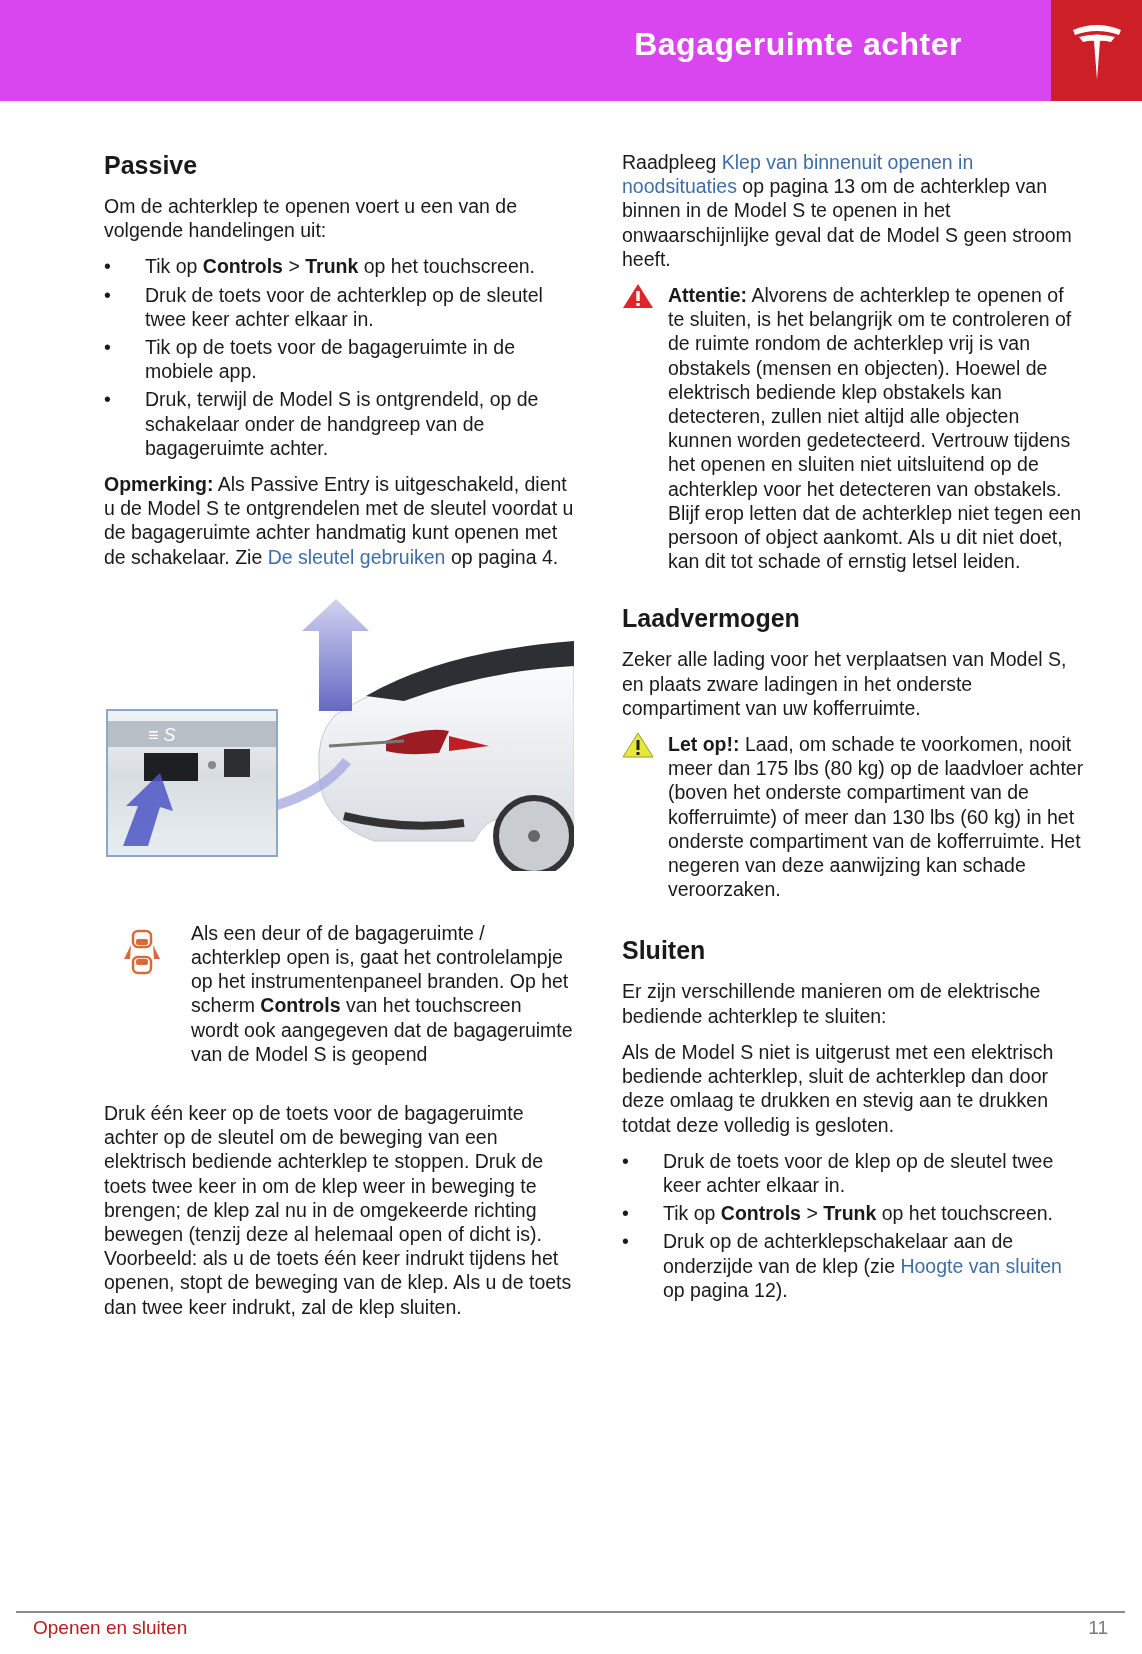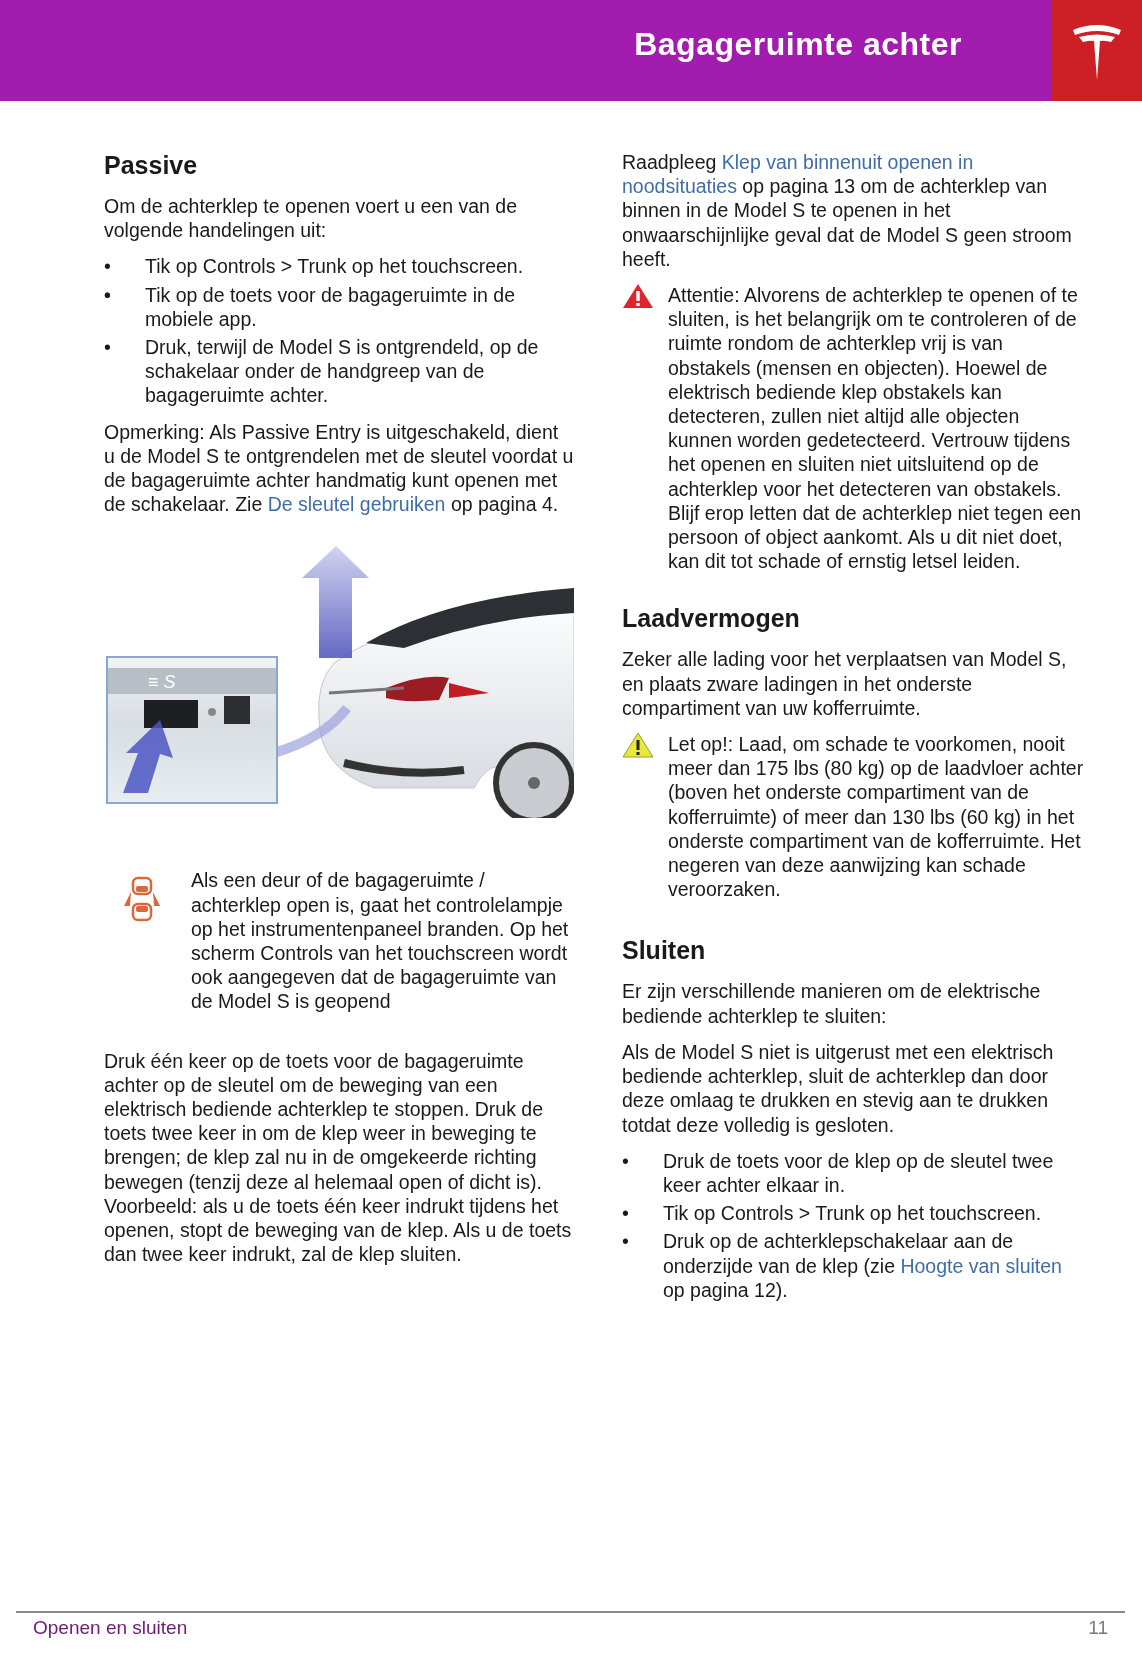--- a/index.html
+++ b/index.html
@@ -1,41 +1,41 @@
 <!DOCTYPE html>
 <html><head>
 <meta charset="utf-8">
 <style>
   html, body { margin: 0; padding: 0; background: #ffffff; }
   body { width: 1142px; height: 1654px; position: relative; overflow: hidden;
          font-family: "Liberation Sans", "DejaVu Sans", sans-serif; color: #1a1a1a; }
-  .header { position: absolute; left: 0; top: 0; width: 1142px; height: 101px; background: #a21caf; }
+  .header { position: absolute; left: 0; top: 0; width: 1142px; height: 101px; background: #d946ef; }
   .header-title { position: absolute; right: 180px; top: 26px; color: #ffffff; font-size: 32px;
                   font-weight: bold; letter-spacing: 0.5px; }
   .logo-box { position: absolute; right: 0; top: 0; width: 91px; height: 101px; background: #cc1f26;
               display: flex; align-items: center; justify-content: center; }
   .col { position: absolute; top: 150px; font-size: 19.5px; line-height: 24.2px; }
   .col-left { left: 104px; width: 470px; }
   .col-right { left: 622px; width: 462px; }
   h2 { font-size: 25px; font-weight: bold; margin: 0 0 14px 0; line-height: 30px; }
   p { margin: 0 0 12px 0; }
   ul.bullets { list-style: none; margin: 0 0 12px 0; padding: 0; }
   ul.bullets li { position: relative; padding-left: 41px; margin-bottom: 4px; }
   ul.bullets li .dot { position: absolute; left: 0; top: 0; }
   .link { color: #3e6ea8; text-decoration: none; }
-  b { font-weight: normal; }
+  b { font-weight: bold; }
   .illus { position: relative; width: 470px; height: 280px; margin: 22px 0 50px 0; }
   .inset { position: absolute; left: 2px; top: 118px; width: 168px; height: 144px;
            border: 2px solid #8aa9c8; background: linear-gradient(180deg,#f1f3f5 0%,#d8dde2 45%,#e8edf2 100%); }
   .indicator { position: relative; padding-left: 87px; margin-bottom: 35px; }
   .indicator .ind-icon { position: absolute; left: 18px; top: 8px; }
   .warn { position: relative; padding-left: 46px; margin-bottom: 12px; }
   .warn .w-icon { position: absolute; left: 0; top: 0; }
   .footer-rule { position: absolute; left: 16px; top: 1611px; width: 1109px; height: 2px; background: #8a8a8a; }
-  .footer-left { position: absolute; left: 33px; top: 1617px; font-size: 19px; color: #701a75; }
+  .footer-left { position: absolute; left: 33px; top: 1617px; font-size: 19px; color: #b91c1c; }
   .footer-right { position: absolute; right: 34px; top: 1617px; font-size: 19px; color: #7a7a7a; }
 </style>
 </head>
 <body>
 
 <div class="header">
   <div class="header-title">Bagageruimte achter</div>
   <div class="logo-box">
     <svg width="56" height="62" viewBox="0 0 56 62">
       <path d="M4 10 Q28 0 52 10 L50 15 Q28 7 6 15 Z" fill="#ffffff"></path>
@@ -47,20 +47,21 @@
 <div class="col col-left">
   <h2>Passive</h2>
   <p>Om de achterklep te openen voert u een van de volgende handelingen uit:</p>
   <ul class="bullets">
     <li>
       <span class="dot">•</span>
       <span>Tik op </span><b>Controls</b><span> &gt; </span><b>Trunk</b><span> op het touchscreen.</span>
     </li>
     <li>
       <span class="dot">•</span>
+      <span>Druk de toets voor de achterklep op de sleutel twee keer achter elkaar in.</span>
     </li>
     <li>
       <span class="dot">•</span>
       <span>Tik op de toets voor de bagageruimte in de mobiele app.</span>
     </li>
     <li>
       <span class="dot">•</span>
       <span>Druk, terwijl de Model S is ontgrendeld, op de schakelaar onder de handgreep van de bagageruimte achter.</span>
     </li>
   </ul>

